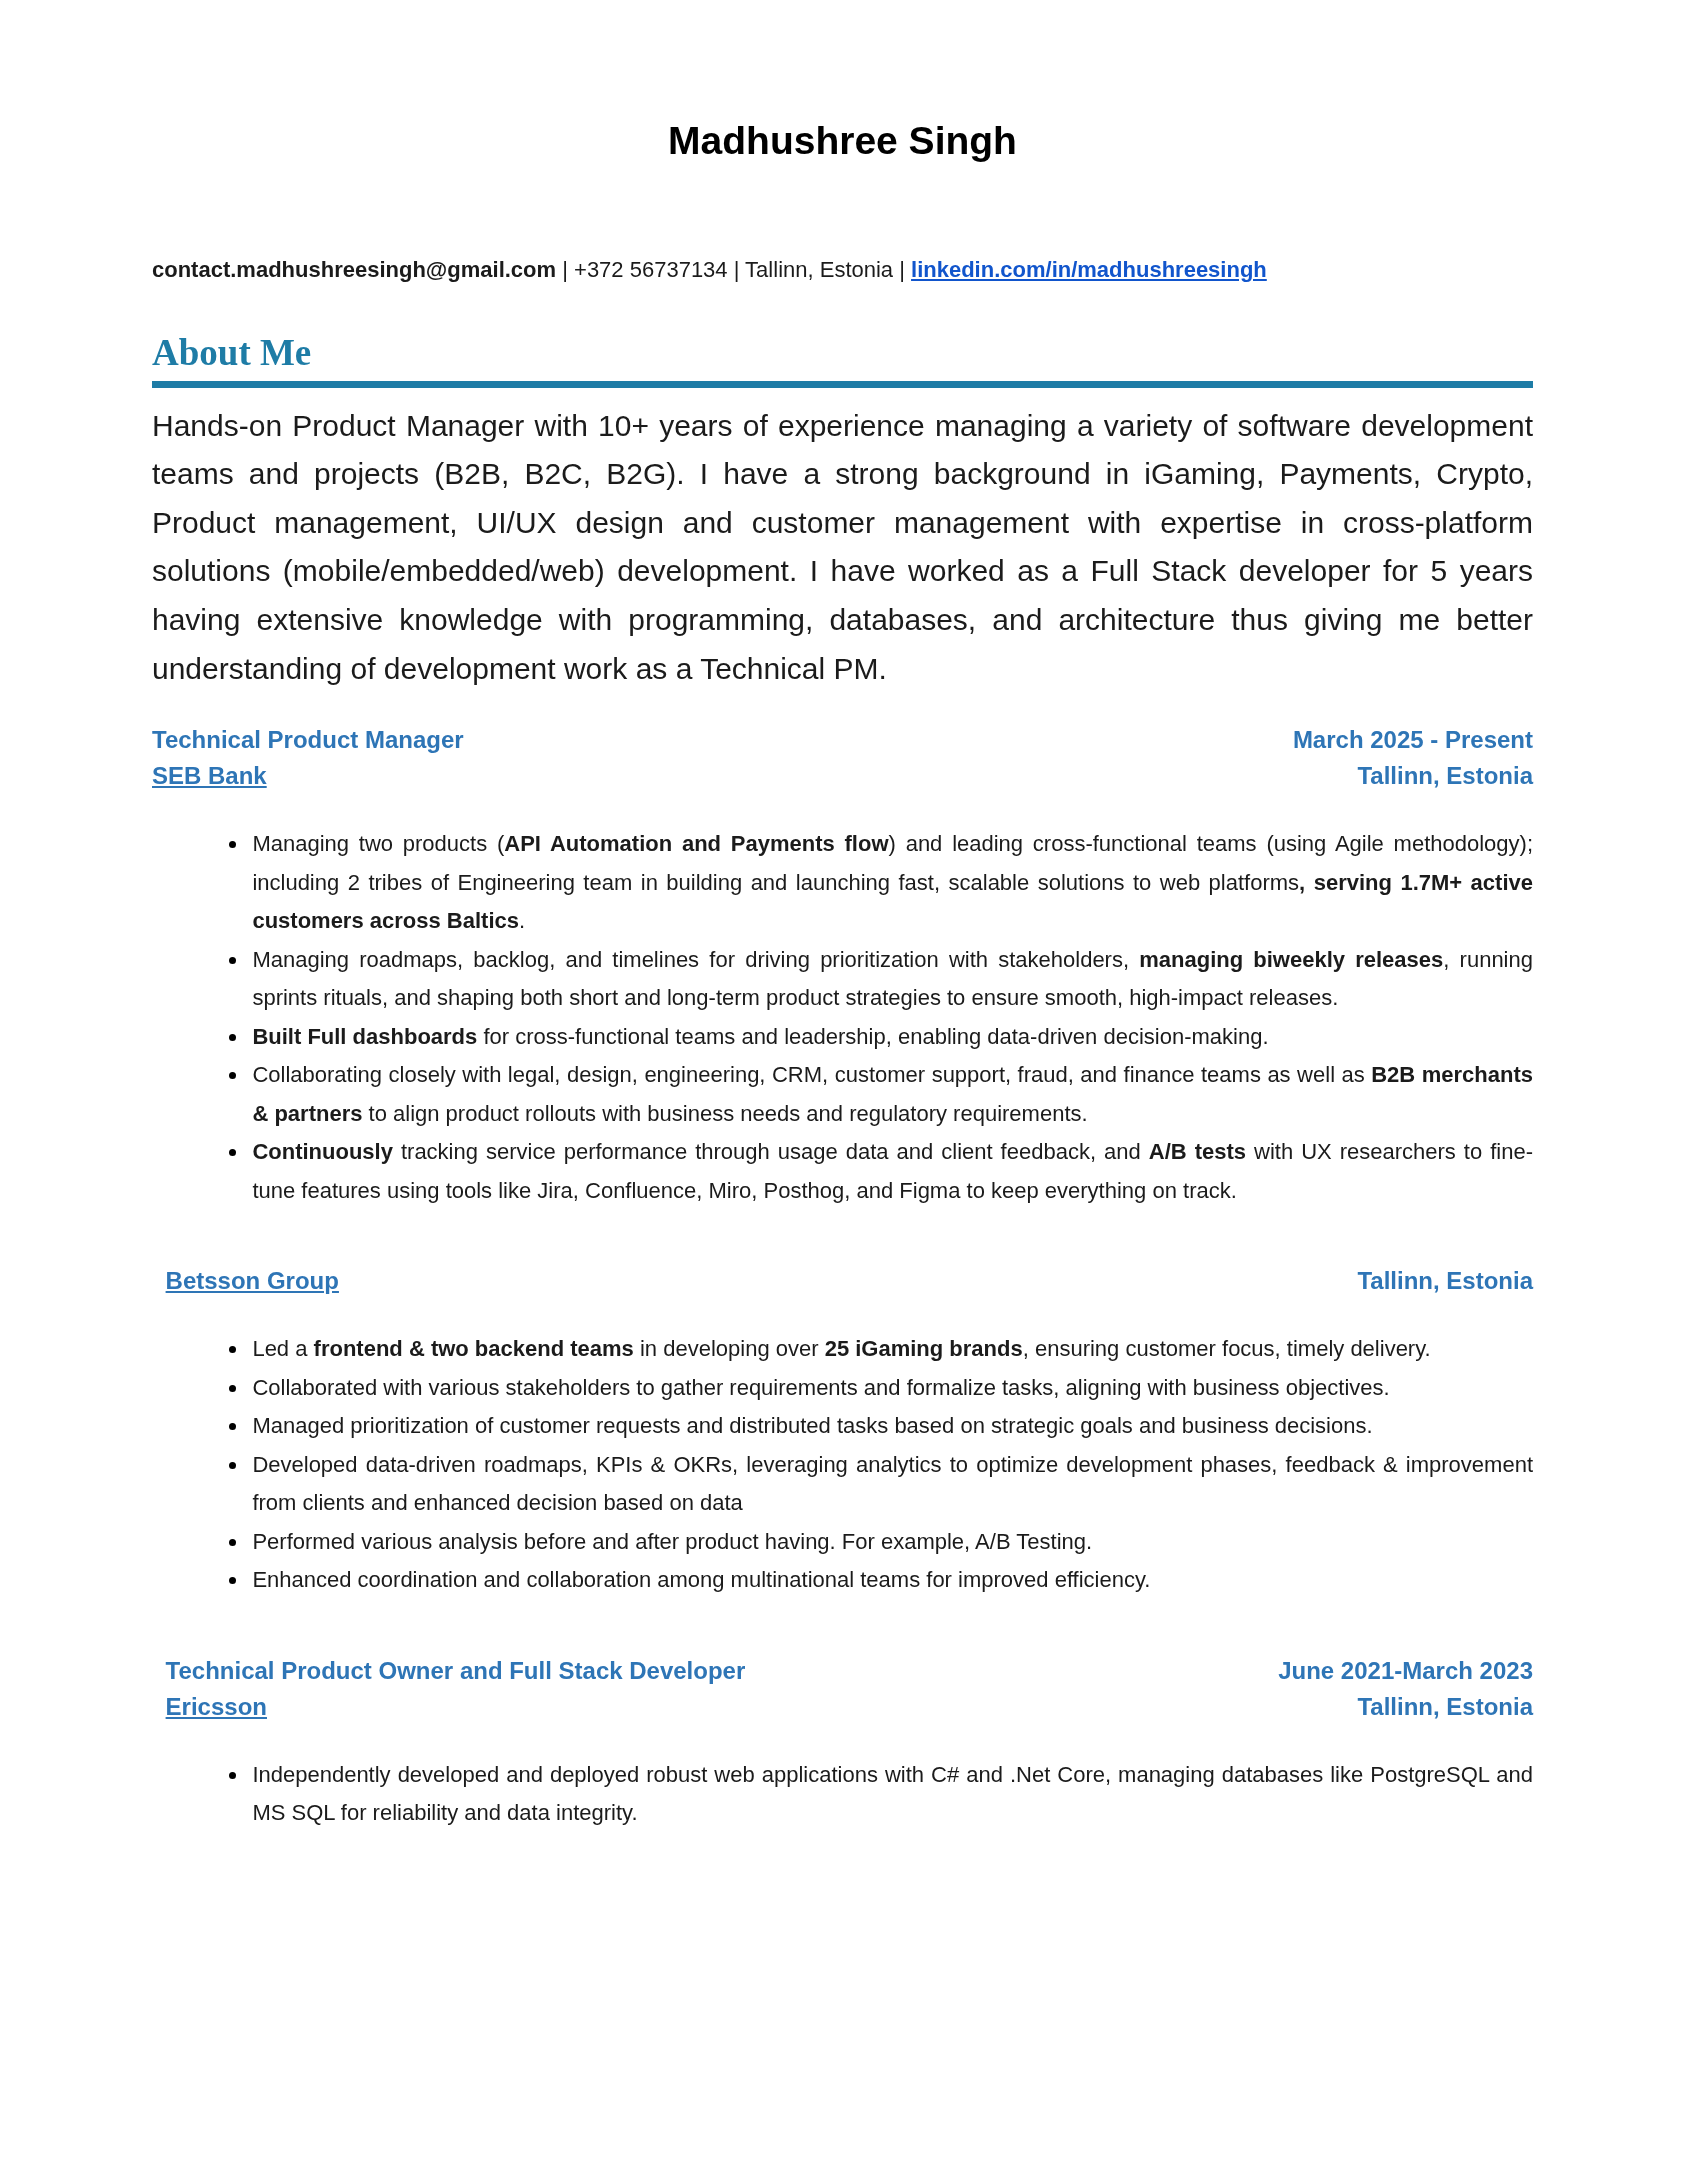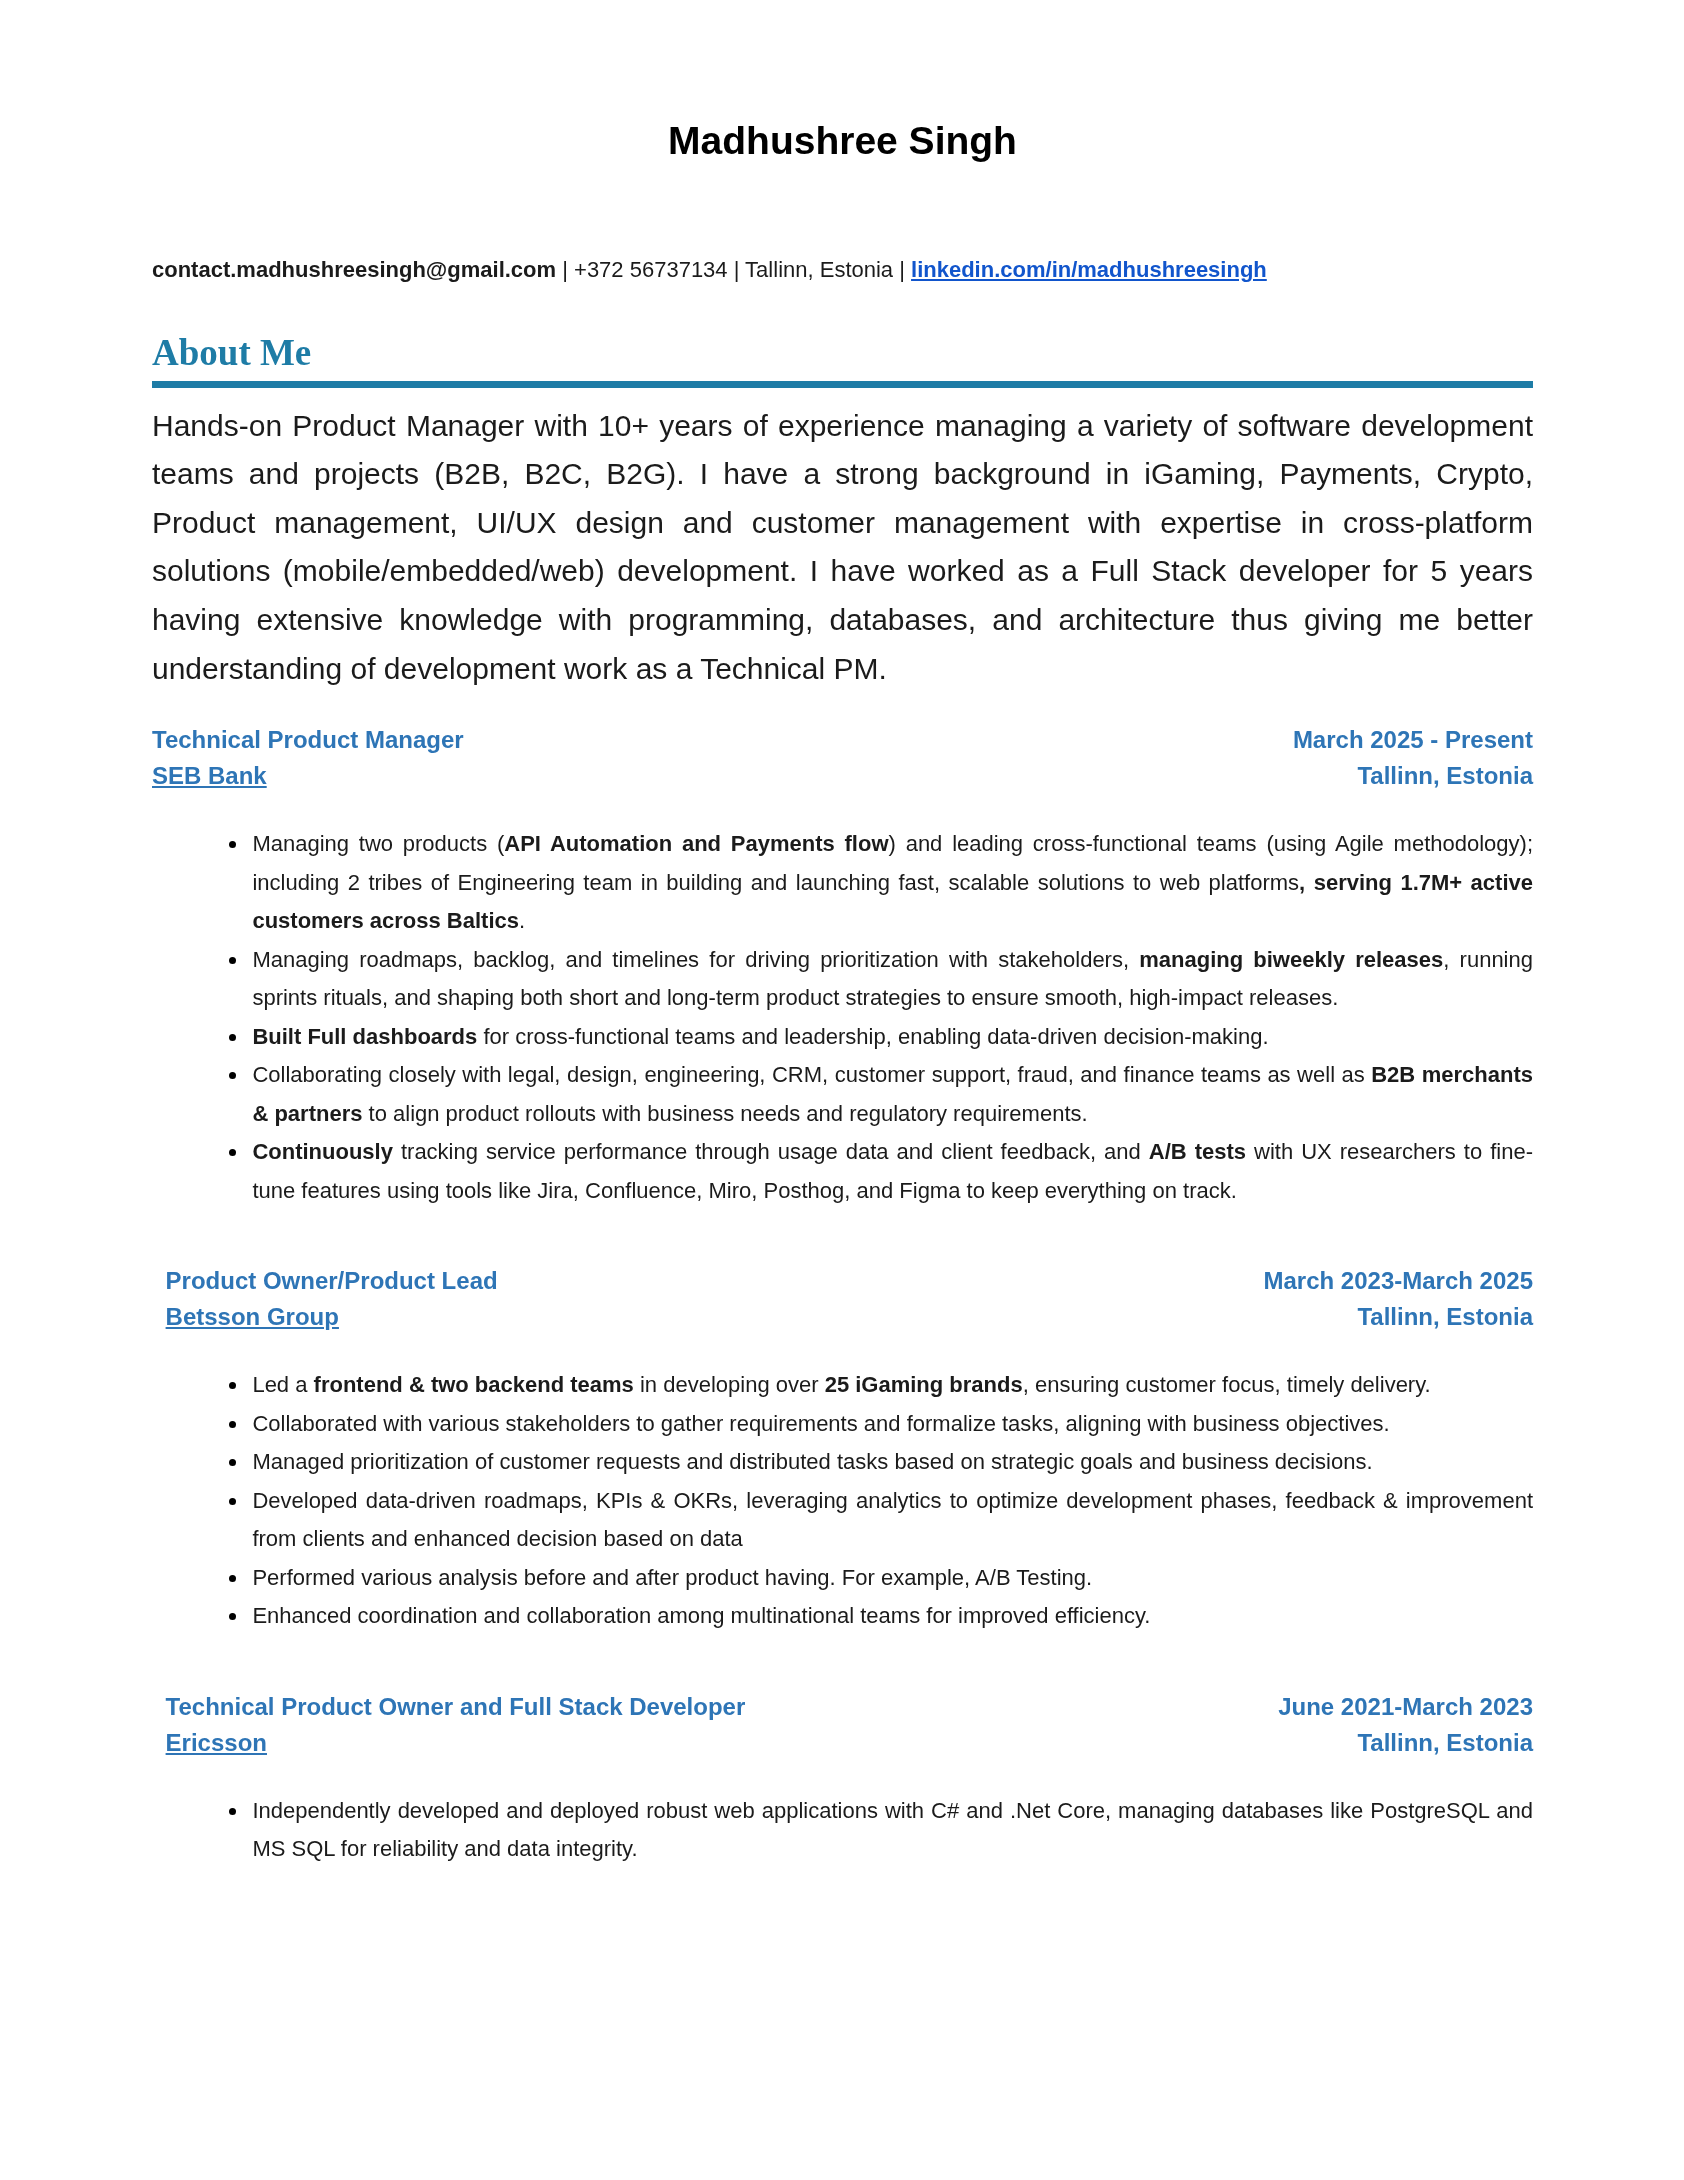--- a/index.html
+++ b/index.html
@@ -125,24 +125,20 @@
             <li><span>Managing two products (</span><span class="bold">API Automation and Payments flow</span><span>) and leading cross-functional teams (using Agile methodology); including 2 tribes of Engineering team in building and launching fast, scalable solutions to web platforms</span><span class="bold">, serving 1.7M+ active customers across Baltics</span><span>.</span></li>
             <li><span>Managing roadmaps, backlog, and timelines for driving prioritization with stakeholders, </span><span class="bold">managing biweekly releases</span><span>, running sprints rituals, and shaping both short and long-term product strategies to ensure smooth, high-impact releases.</span></li>
             <li><span class="bold">Built Full dashboards</span><span> for cross-functional teams and leadership, enabling data-driven decision-making.</span></li>
             <li><span>Collaborating closely with legal, design, engineering, CRM, customer support, fraud, and finance teams as well as </span><span class="bold">B2B merchants &amp; partners</span><span> to align product rollouts with business needs and regulatory requirements.</span></li>
             <li><span class="bold">Continuously</span><span> tracking service performance through usage data and client feedback, and </span><span class="bold">A/B tests</span><span> with UX researchers to fine-tune features using tools like Jira, Confluence, Miro, Posthog, and Figma to keep everything on track.</span></li>
           </ul>
   </div>
 
   <div class="job indent">
     <div class="job-row">
-      <span class="job-title">Product Owner/Product Lead</span>
-      <span class="job-dates">March 2023-March 2025</span>
-    </div>
-    <div class="job-row">
       <a class="job-company" href="#">Betsson Group</a>
       <span class="job-location">Tallinn, Estonia</span>
     </div>
     <ul class="bullets">
             <li><span>Led a </span><span class="bold">frontend &amp; two backend teams</span><span> in developing over </span><span class="bold">25 iGaming brands</span><span>, ensuring customer focus, timely delivery.</span></li>
             <li><span>Collaborated with various stakeholders to gather requirements and formalize tasks, aligning with business objectives.</span></li>
             <li><span>Managed prioritization of customer requests and distributed tasks based on strategic goals and business decisions.</span></li>
             <li><span>Developed data-driven roadmaps, KPIs &amp; OKRs, leveraging analytics to optimize development phases, feedback &amp; improvement from clients and enhanced decision based on data</span></li>
             <li><span>Performed various analysis before and after product having. For example, A/B Testing.</span></li>
             <li><span>Enhanced coordination and collaboration among multinational teams for improved efficiency.</span></li>

